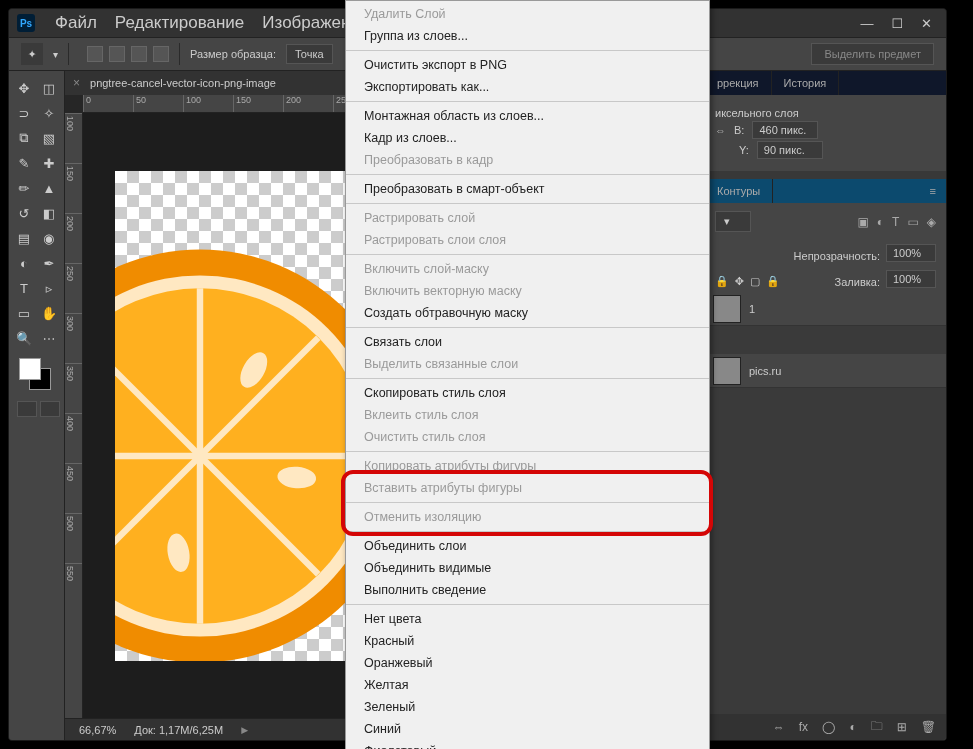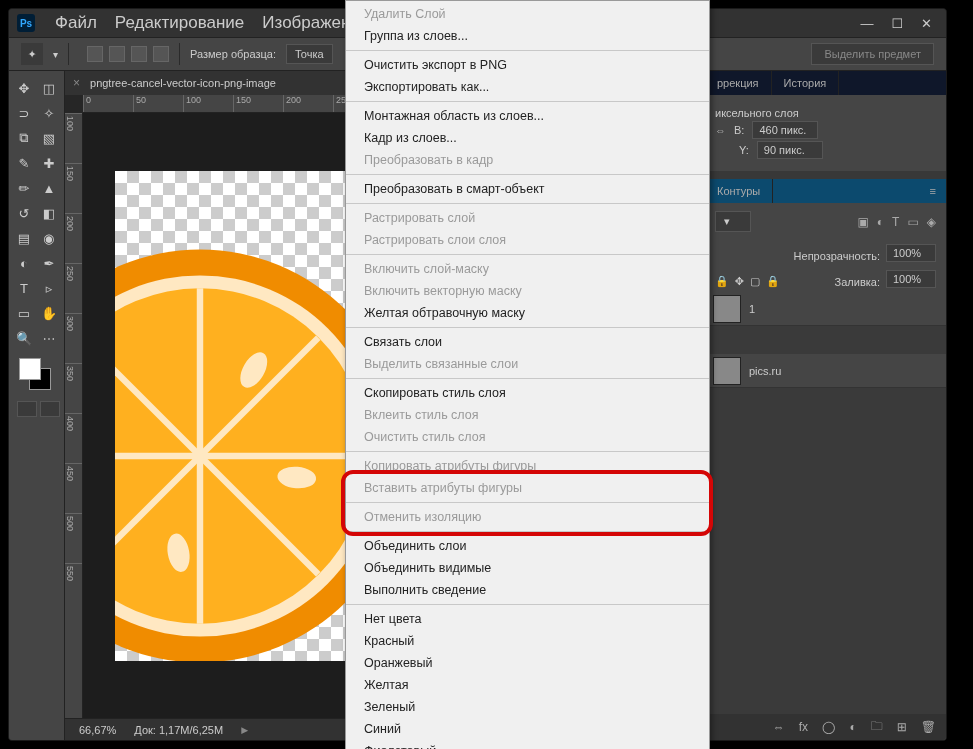--- a/index.html
+++ b/index.html
@@ -305,21 +305,21 @@
     <div class="dd-item">Кадр из слоев...</div>
     <div class="dd-item disabled">Преобразовать в кадр</div>
     <div class="dd-sep"></div>
     <div class="dd-item">Преобразовать в смарт-объект</div>
     <div class="dd-sep"></div>
     <div class="dd-item disabled">Растрировать слой</div>
     <div class="dd-item disabled">Растрировать слои слоя</div>
     <div class="dd-sep"></div>
     <div class="dd-item disabled">Включить слой-маску</div>
     <div class="dd-item disabled">Включить векторную маску</div>
-    <div class="dd-item">Желтая обтравочную маску</div>
+    <div class="dd-item">Создать обтравочную маску</div>
     <div class="dd-sep"></div>
     <div class="dd-item">Связать слои</div>
     <div class="dd-item disabled">Выделить связанные слои</div>
     <div class="dd-sep"></div>
     <div class="dd-item">Скопировать стиль слоя</div>
     <div class="dd-item disabled">Вклеить стиль слоя</div>
     <div class="dd-item disabled">Очистить стиль слоя</div>
     <div class="dd-sep"></div>
     <div class="dd-item disabled">Копировать атрибуты фигуры</div>
     <div class="dd-item disabled">Вставить атрибуты фигуры</div>

